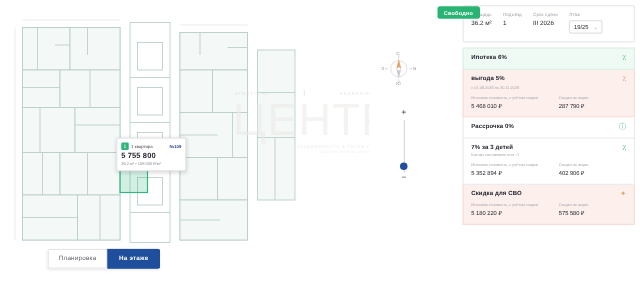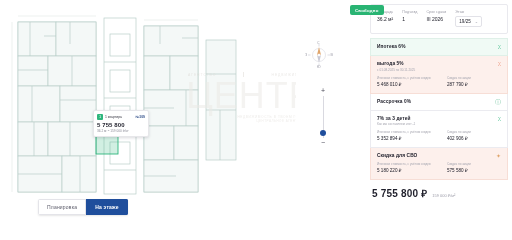--- a/index.html
+++ b/index.html
@@ -361,19 +361,15 @@
           </div>
           <div class="orow">
             <span class="orow-k">Скидка по акции</span>
             <span class="orow-v">575 580 ₽</span>
           </div>
         </div>
       </div>
 
     </div>
 
-    <div class="total">
-      <span class="total-price">5 755 800 ₽</span>
-      <span class="total-per">159 000 ₽/м²</span>
-    </div>
 
   </div>
 </div>
 
 </body></html>

